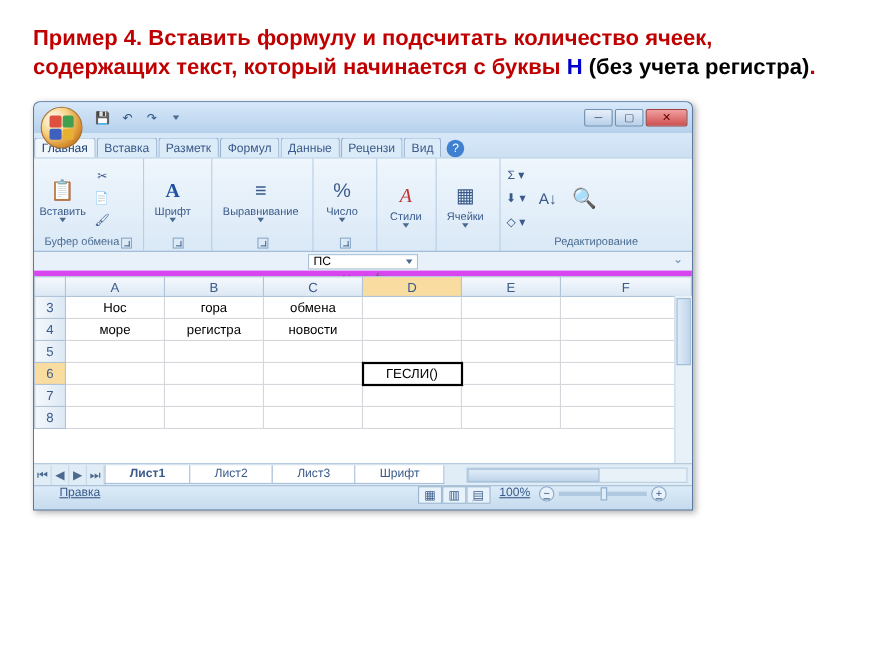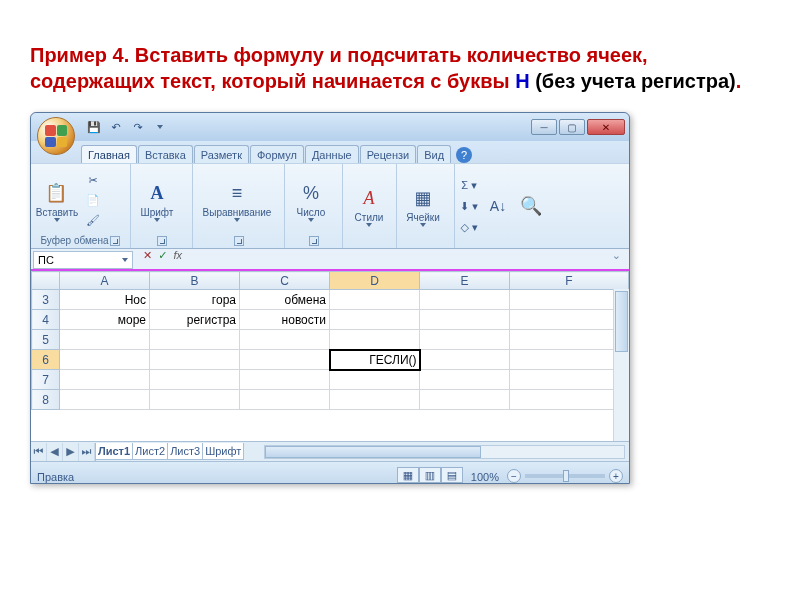--- a/index.html
+++ b/index.html
@@ -1,70 +1,70 @@
 <!DOCTYPE html>
 <html><head>
 <meta charset="utf-8">
 <style>
   * { box-sizing: border-box; margin: 0; padding: 0; }
   body { font-family: Arial, sans-serif; background: #fff; width: 800px; height: 600px; position: relative; }
-  .slide { padding: 22px 30px 0 30px; margin-top: 20px; }
+  .slide { padding: 22px 30px 0 30px; }
   .heading { font-size: 20px; font-weight: bold; line-height: 1.3; margin-bottom: 18px; }
   .heading .red { color: #c00000; }
   .heading .blue { color: #0000cc; }
   .heading .black { color: #000; }
   .excel-window { width: 600px; border: 1px solid #5a7aa0; background: #cde0f2; border-radius: 6px 6px 0 0; box-shadow: 2px 2px 6px rgba(0,0,0,0.3); }
   .titlebar { height: 28px; background: linear-gradient(#d7e8f9,#b5d0ec); display: flex; align-items: center; padding: 0 4px; border-radius: 6px 6px 0 0; position: relative; }
   .office-btn { width: 38px; height: 38px; border-radius: 50%; background: radial-gradient(circle at 30% 30%, #fff, #f5d080 40%, #d89030 70%, #a05010); border: 1px solid #a87030; position: absolute; top: 4px; left: 6px; z-index: 5; display:flex; align-items:center; justify-content:center;}
   .office-btn-inner { width: 22px; height: 22px; display: grid; grid-template-columns: 1fr 1fr; grid-template-rows: 1fr 1fr; gap:1px;}
   .office-btn-inner div{border-radius:2px;}
   .qat { display: flex; align-items: center; margin-left: 50px; gap: 4px; }
   .qat-btn { width: 18px; height: 18px; display:flex; align-items:center; justify-content:center; font-size:11px; color:#2a5080;}
   .title-text { flex:1; text-align:center; font-size: 12px; color: #3a5a80; }
   .win-btns { display:flex; gap:2px; margin-left:auto;}
   .win-btn { width: 26px; height: 16px; border:1px solid #7090b0; border-radius:2px; background: linear-gradient(#e8f0fa,#b8d0e8); display:flex; align-items:center; justify-content:center; font-size:10px; color:#405070;}
   .win-btn.close { background: linear-gradient(#f0a0a0,#d05050); color:#600000; border-color:#a04040; width:38px;}
-  .tabs-row { display:flex; align-items:flex-end; height:22px; padding-left:50px; background:linear-gradient(#d7e8f9,#cde0f2); font-size:11px;}
+  .tabs-row { display:flex; align-items:flex-end; height:22px; background:linear-gradient(#d7e8f9,#cde0f2); font-size:11px;}
   .rtab { padding: 3px 6px 2px 6px; border:1px solid #9ab4d0; border-bottom:none; margin-right:1px; background:#dcebf8; color:#3a5a8a; border-radius:3px 3px 0 0; cursor:pointer;}
   .rtab.active { background:#eff6fc; color:#204070; font-weight:normal;}
   .help-icon { margin-left:4px; width:16px; height:16px; border-radius:50%; background:#4080d0; color:#fff; font-size:11px; display:flex; align-items:center; justify-content:center;}
   .ribbon { background: linear-gradient(#eff6fc,#dae9f7); border-top:1px solid #c0d4e8; border-bottom:1px solid #9ab4d0; display:flex; height:86px; }
   .rgroup { border-right:1px solid #b8cee4; display:flex; flex-direction:column; padding:2px 4px; }
   .rgroup-body { flex:1; display:flex; align-items:center; gap:4px; }
   .rgroup-label { font-size:10px; color:#4a6a90; text-align:center; padding-top:1px; display:flex; justify-content:center; align-items:center; gap:2px;}
   .dlauncher { width:10px; height:10px; border:1px solid #8aa8c8; display:inline-block; position:relative;}
   .dlauncher::after{content:'';position:absolute;right:1px;bottom:1px;width:4px;height:4px;border-right:1px solid #4a6a90;border-bottom:1px solid #4a6a90;}
   .big-btn { width:44px; height:62px; display:flex; flex-direction:column; align-items:center; justify-content:center; font-size:10px; color:#3a5a8a; border:1px solid transparent; border-radius:3px; }
   .icon-box { width:28px; height:28px; display:flex; align-items:center; justify-content:center; font-size:18px;}
   .mini-btns { display:flex; flex-direction:column; gap:2px;}
   .mini-btn { width:20px; height:18px; display:flex; align-items:center; justify-content:center; font-size:11px; color:#3a5a8a;}
-  .namebox-row { display:flex; align-items:flex-start; background:#e8f0fa; border-bottom:2px solid #d946ef; height:22px; font-size:11px;}
+  .namebox-row { display:flex; align-items:center; background:#e8f0fa; border-bottom:5px solid #d946ef; height:22px; font-size:11px;flex-direction:column;}
   .namebox { width:100px; background:#fff; border:1px solid #a8c0d8; height:18px; margin:2px; display:flex; align-items:center; padding:0 4px; justify-content:space-between;}
   .fx-btns { display:flex; gap:6px; padding:0 8px; color:#606060;}
   .fx-btn { cursor:pointer;}
   .formula-input { flex:1; background:#fff; border:1px solid #a8c0d8; height:18px; margin:2px 20px 2px 2px; padding:0 4px; display:flex; align-items:center; font-size:12px;}
   .formula-input .cursor-line { border-right:1px solid #000; height:14px; margin-left:1px;}
   .expand-fb { position:absolute; right:8px; color:#7090b0;}
   .grid-area { background:#fff; position:relative; height:170px; overflow:hidden;}
   table.sheet { border-collapse:collapse; font-size:12px; width:100%;}
   .colhead th { background:linear-gradient(#f4f8fc,#dce8f4); border:1px solid #b0c4d8; color:#3a5a8a; font-weight:normal; height:18px; text-align:center; }
   .colhead th.sel { background:#f8dca0;}
   .rowhead { background:linear-gradient(90deg,#f4f8fc,#dce8f4); border:1px solid #b0c4d8; color:#3a5a8a; text-align:center; width:28px;}
   .rowhead.sel { background:#f8dca0;}
-  td.cell { border:1px solid #d4d8dc; height:20px; padding:0 3px; text-align:right;}
+  td.cell { border:1px solid #d4d8dc; height:20px; padding:0 3px; text-align:center;}
   td.cell.edit { border:2px solid #000; padding:0 2px;}
   .corner { background:linear-gradient(135deg,#f4f8fc,#dce8f4); border:1px solid #b0c4d8; width:28px;}
   .sheet-tabs-row { display:flex; align-items:center; background:#e0ecf6; height:20px; border-top:1px solid #a8c0d8; font-size:11px;}
   .nav-arrows { display:flex; border-right:1px solid #a8c0d8;}
   .nav-arrow{ width:16px; height:18px; display:flex; align-items:center; justify-content:center; color:#4a6a90; border-right:1px solid #c8d8e8;}
-  .sheet-tab { padding:2px 2px; background:#fff; border:1px solid #a8c0d8; border-top:none; margin-left:-1px; color:#3a5a8a;}
+  .sheet-tab { padding:2px 22px; background:#fff; border:1px solid #a8c0d8; border-top:none; margin-left:-1px; color:#3a5a8a;}
   .sheet-tab.active { font-weight:bold; background:#fff;}
   .hscroll { flex:1; margin:0 4px 0 20px; height:14px; background:#e8f0f8; border:1px solid #b8cee0; position:relative;}
   .hscroll-thumb{position:absolute; left:0; top:0; height:12px; width:60%; background:linear-gradient(#e0ecf8,#c0d6ec); border:1px solid #9ab8d4;}
-  .statusbar { display:flex; align-items:flex-end; background:linear-gradient(#dcebf8,#c6dbee); height:22px; font-size:11px; color:#3a5a8a; border-top:1px solid #a8c0d8; padding:0 6px; gap:8px;}
+  .statusbar { display:flex; align-items:flex-start; background:linear-gradient(#dcebf8,#c6dbee); height:22px; font-size:11px; color:#3a5a8a; border-top:1px solid #a8c0d8; padding:0 23px; gap:8px;text-decoration:underline;}
   .view-btns { display:flex; margin-left:auto;}
   .view-btn { width:22px; height:16px; border:1px solid #9ab4d0; background:#e8f2fa; display:flex; align-items:center; justify-content:center;}
   .zoom { display:flex; align-items:center; gap:4px;}
   .zoom-track { width:80px; height:4px; background:#b0c8e0; position:relative;}
   .zoom-thumb { position:absolute; left:38px; top:-4px; width:6px; height:12px; background:#e0ecf8; border:1px solid #8aa8c8;}
   .zround { width:14px; height:14px; border-radius:50%; border:1px solid #8aa8c8; background:#e8f2fa; display:flex; align-items:center; justify-content:center; font-size:10px;}
   .arrow-down{display:inline-block;width:0;height:0;border-left:3px solid transparent;border-right:3px solid transparent;border-top:4px solid #4a6a90;}
   .vscroll{position:absolute;right:0;top:18px;bottom:0;width:16px;background:#e8f0f8;border-left:1px solid #c8d8e8;}
   .vscroll-thumb{position:absolute;top:2px;left:1px;right:1px;height:40%;background:linear-gradient(90deg,#e0ecf8,#c0d6ec);border:1px solid #9ab8d4;}
 </style>
@@ -194,20 +194,23 @@
             <div class="mini-btn">⬇ ▾</div>
             <div class="mini-btn">◇ ▾</div>
           </div>
           <div class="big-btn" style="width:30px">
               <div class="icon-box" style="font-size:14px">A↓</div>
             </div>
           <div class="big-btn" style="width:30px">
               <div class="icon-box">🔍</div>
             </div>
         </div>
+        <div class="rgroup-label">
+            <span>Редактирование</span>
+          </div>
       </div>
     </div>
 
     <div class="namebox-row" style="position:relative">
       <div class="namebox">
         <span>ПС</span>
           <span class="arrow-down"></span>
       </div>
       <div class="fx-btns">
         <span class="fx-btn" style="color:#a03030">✕</span>

